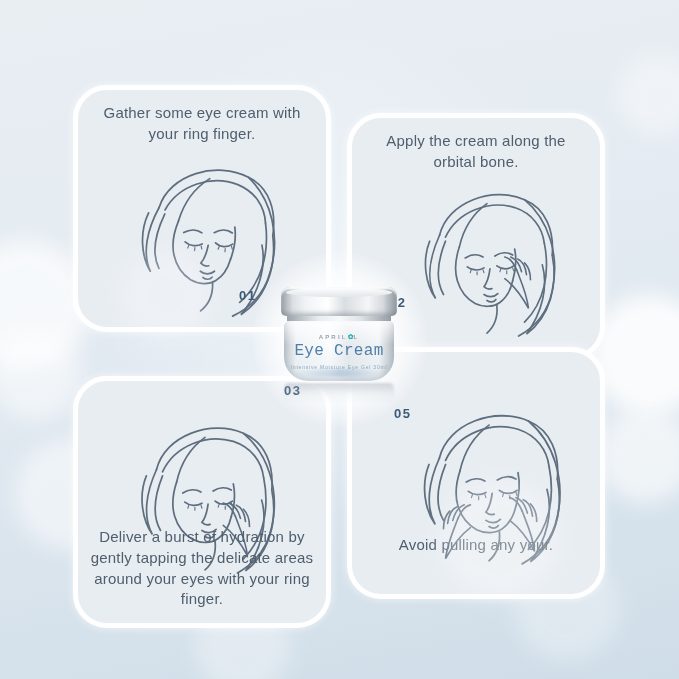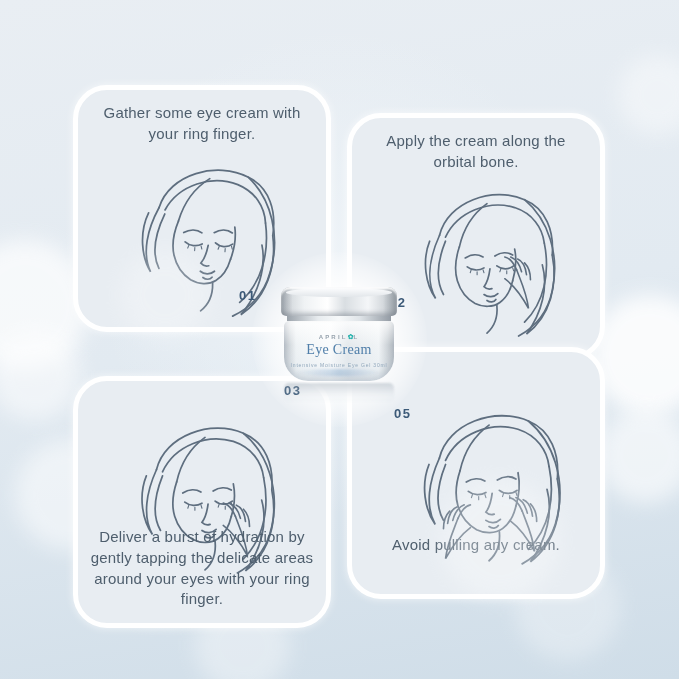--- a/index.html
+++ b/index.html
@@ -85,21 +85,21 @@
     box-shadow: inset 0 -4px 6px rgba(140,155,170,.35);
   }
   .jar-body::after {
     content:""; position:absolute; bottom:5px; left:10%; width:80%; height:7px;
     border-radius:50%; filter:blur(1px);
     background:linear-gradient(90deg, rgba(90,140,190,0), rgba(90,140,190,.3), rgba(90,140,190,0));
   }
   .brand { margin-top:12px; font-size:6px; letter-spacing:2.2px; color:#97a3ae; font-weight:bold; }
   .brand .flower { color:var(--flower, #2ab3ae); font-size:7px; letter-spacing:0; }
   .pname {
-    font-family:Liberation Serif, serif; font-size:14px;
+    font-family:Liberation Mono, monospace; font-size:16px;
     color:var(--product-name, #4f7ea9); margin-top:1px; letter-spacing:.3px;
   }
   .fineprint { margin-top:4px; font-size:5px; letter-spacing:.8px; color:#8fa6ba; }
   .reflection {
     position:absolute; left:5px; top:98px; width:110px; height:20px; border-radius:5px;
     filter:blur(1px);
     background:linear-gradient(180deg, rgba(158,170,182,.45), rgba(190,202,214,.12) 60%, rgba(200,212,222,0));
   }
 </style>
 </head>
@@ -180,21 +180,21 @@
     </svg>
     <p class="caption c3">Deliver a burst of hydration by gently tapping the delicate areas around your eyes with your ring finger.</p>
   </section>
 
   <section class="card card4">
     <svg class="face f4" viewBox="0 0 170 170">
       <use href="#face-base"></use>
       <use href="#hand-right" transform="translate(2,16)"></use>
       <use href="#hand-left" transform="translate(-2,10)"></use>
     </svg>
-    <p class="caption c4">Avoid pulling any cream.</p>
+    <p class="caption c4">Avoid pulling any your.</p>
   </section>
 
   <span class="stepnum n1">01</span>
   <span class="stepnum n2">02</span>
   <span class="stepnum n3">03</span>
   <span class="stepnum n4">05</span>
 
   <div class="glow"></div>
   <div class="jar">
     <div class="jar-lid"></div>

